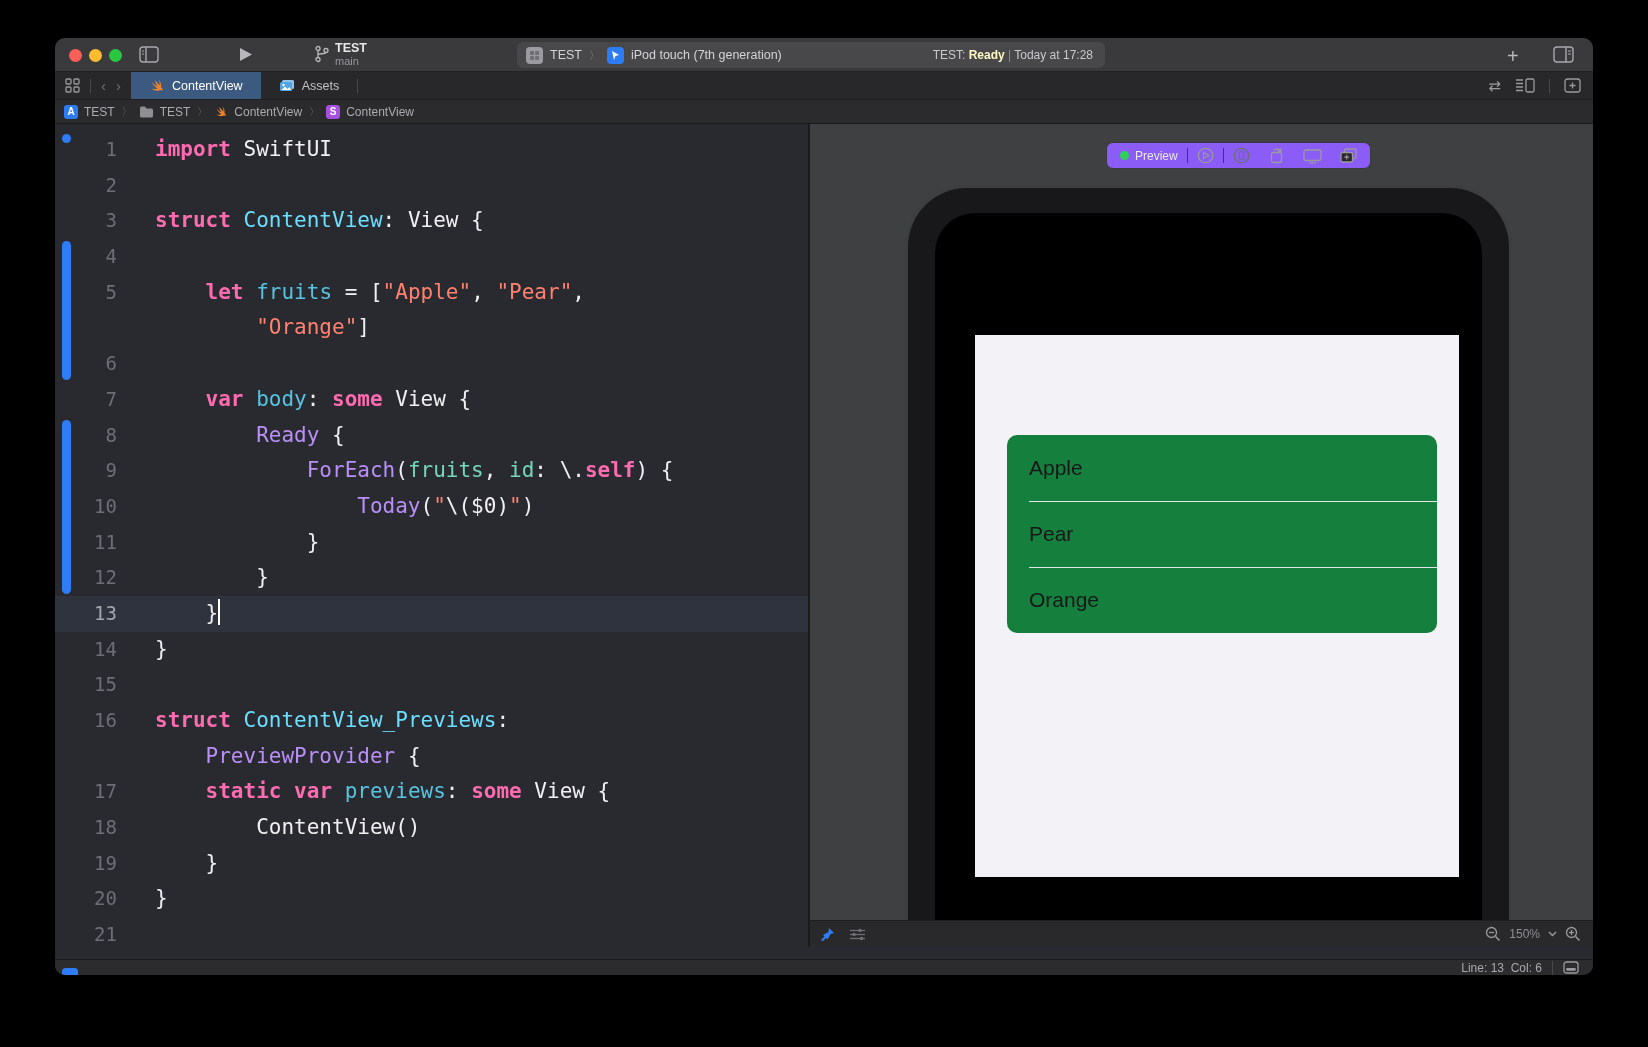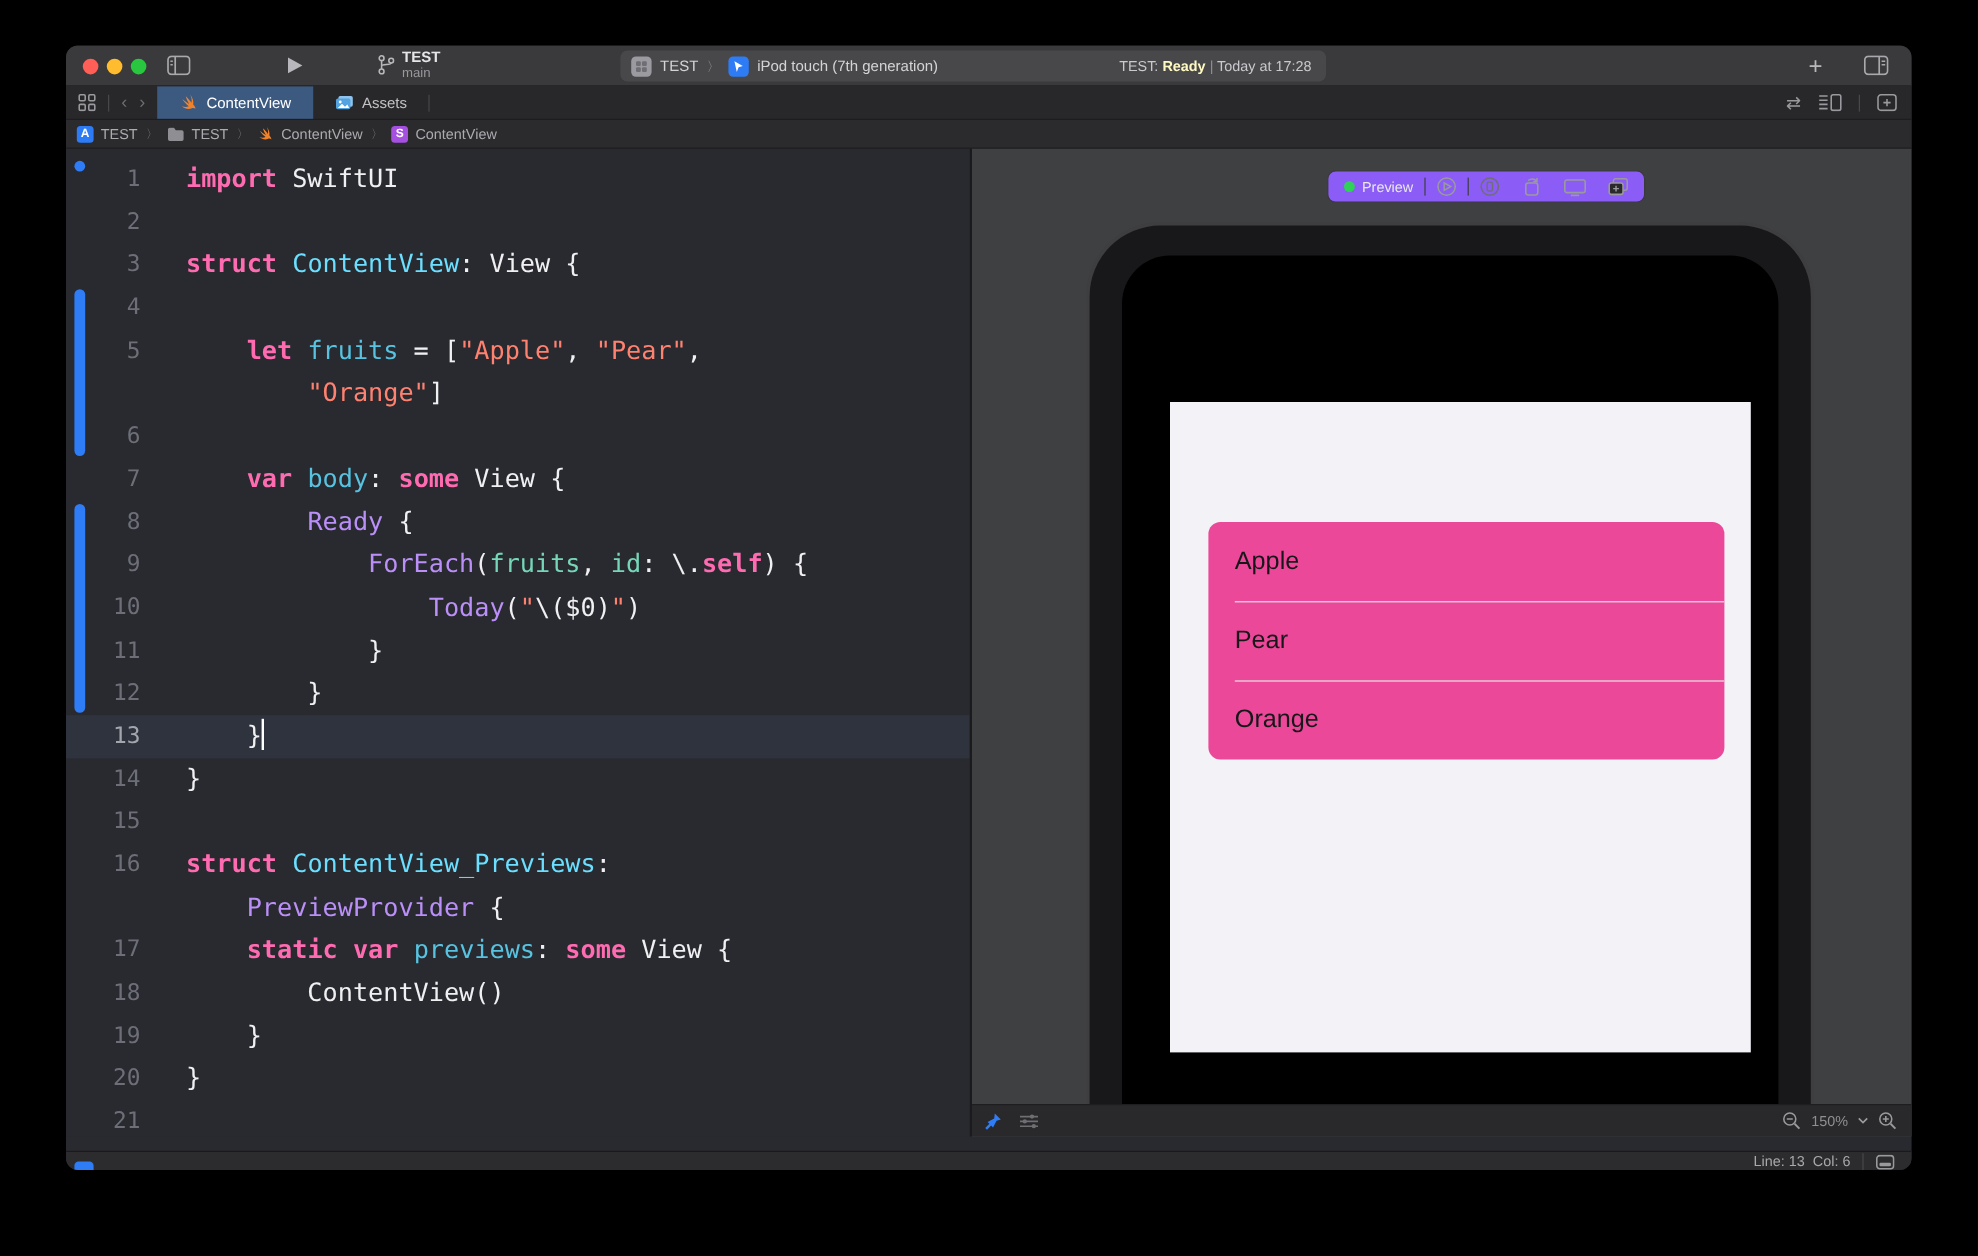--- a/index.html
+++ b/index.html
@@ -80,32 +80,32 @@
   .pv-label { color:#E8E8EA; font-size:12px; }
   .dot { width:9px; height:9px; border-radius:50%; background:#30D158; }
 
   .phone { position:absolute; left:95px; top:61px; width:607px; bottom:27px;
            background:#18181A; border:3px solid #3E3E40; border-bottom:none;
            border-radius:62px 62px 0 0; }
   .screen { position:absolute; left:27px; right:27px; top:25px; bottom:0;
             background:#000; border-radius:40px 40px 0 0; overflow:hidden; }
   .app { position:absolute; left:40px; width:484px; top:122px; height:542px; background:#F2F2F7; }
   .listcard { position:absolute; left:32px; top:100px; width:430px; height:198px;
-              background:#ec4899; border-radius:10px; overflow:hidden; }
+              background:#15803d; border-radius:10px; overflow:hidden; }
   .lrow { position:relative; height:66px; display:flex; align-items:center; padding-left:22px;
           font-size:21px; color:#17171A; }
   .lrow + .lrow::before { content:""; position:absolute; left:22px; right:0; top:0; height:1px; background:#E3E3E8; }
 
   .cv-bottom { position:absolute; left:0; right:0; bottom:0; height:27px; background:#29292B;
                border-top:1px solid #1E1E20; display:flex; align-items:center; color:#8E8E93; }
   .zoom-ctrls { margin-left:auto; display:flex; align-items:center; gap:8px; padding-right:12px; font-size:12px; }
 
   
   .bottombar { position:absolute; left:0; right:0; bottom:0; height:16px; background:#2C2C2E;
-               border-top:1px solid #1A1A1C; display:flex; align-items:flex-end;
+               border-top:1px solid #1A1A1C; display:flex; align-items:center;
                font-size:12px; color:#A8A8AD; }
   .src-badge { position:absolute; left:7px; top:8px; width:16px; height:13px; border-radius:3.5px; background:#2E7CF6; }
   .bb-right { margin-left:auto; display:flex; align-items:center; gap:10px; padding-right:14px; }
 
   svg { display:block; }
 </style>
 </head>
 <body>
 
 <div class="window">

